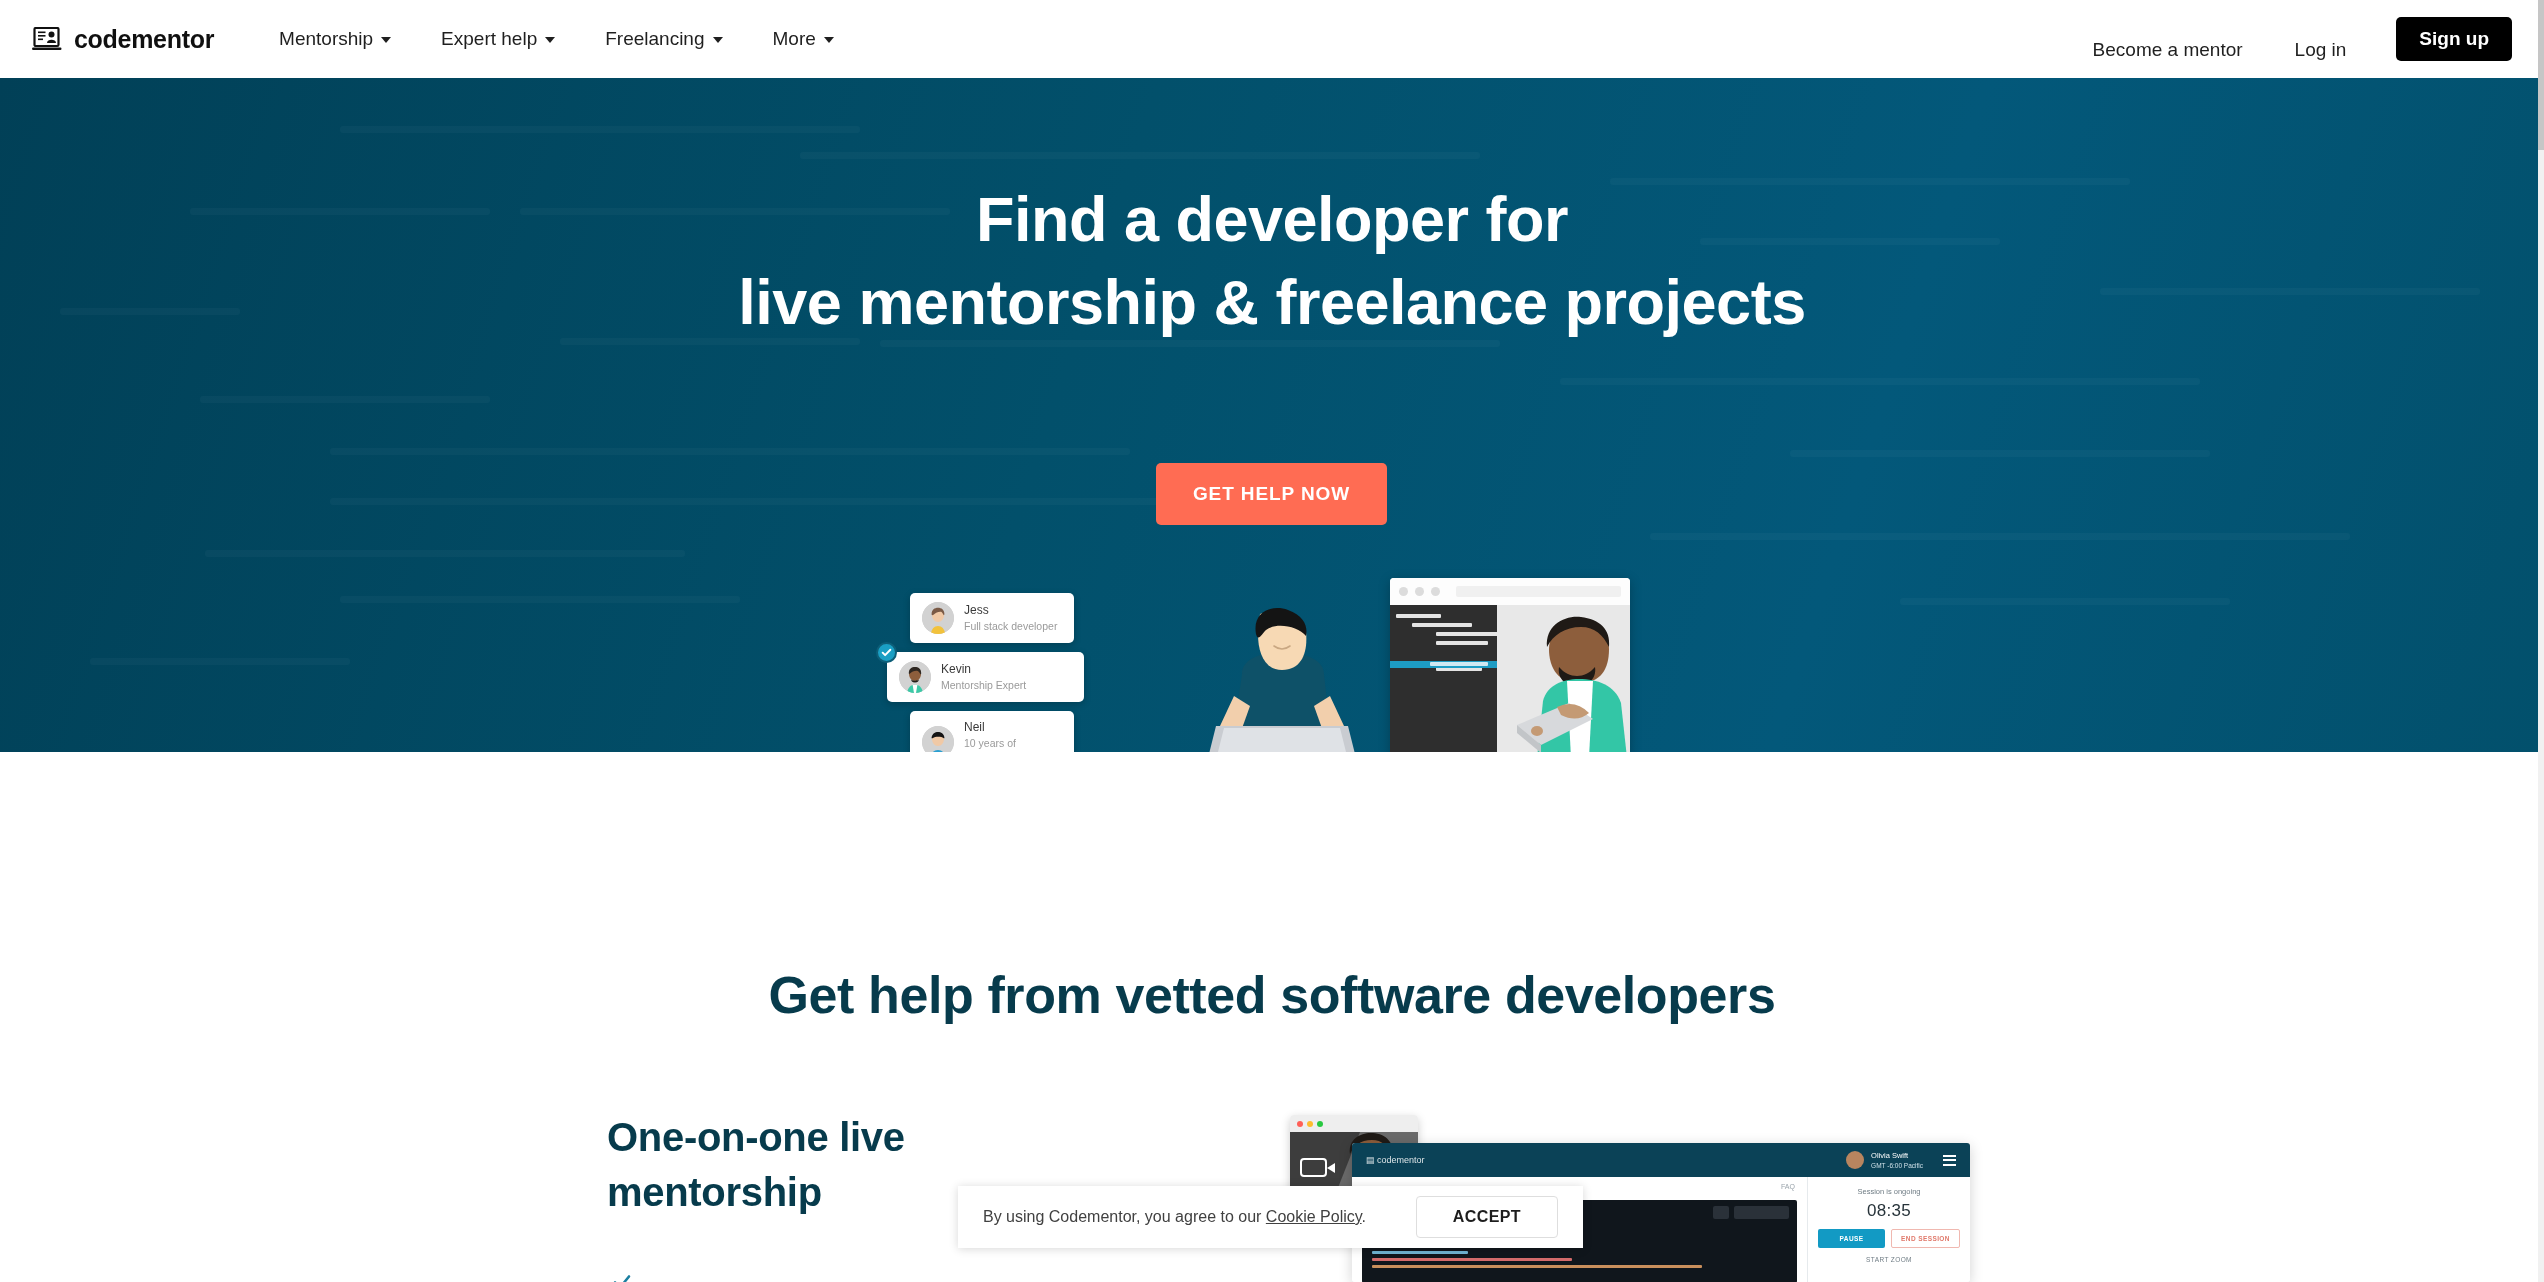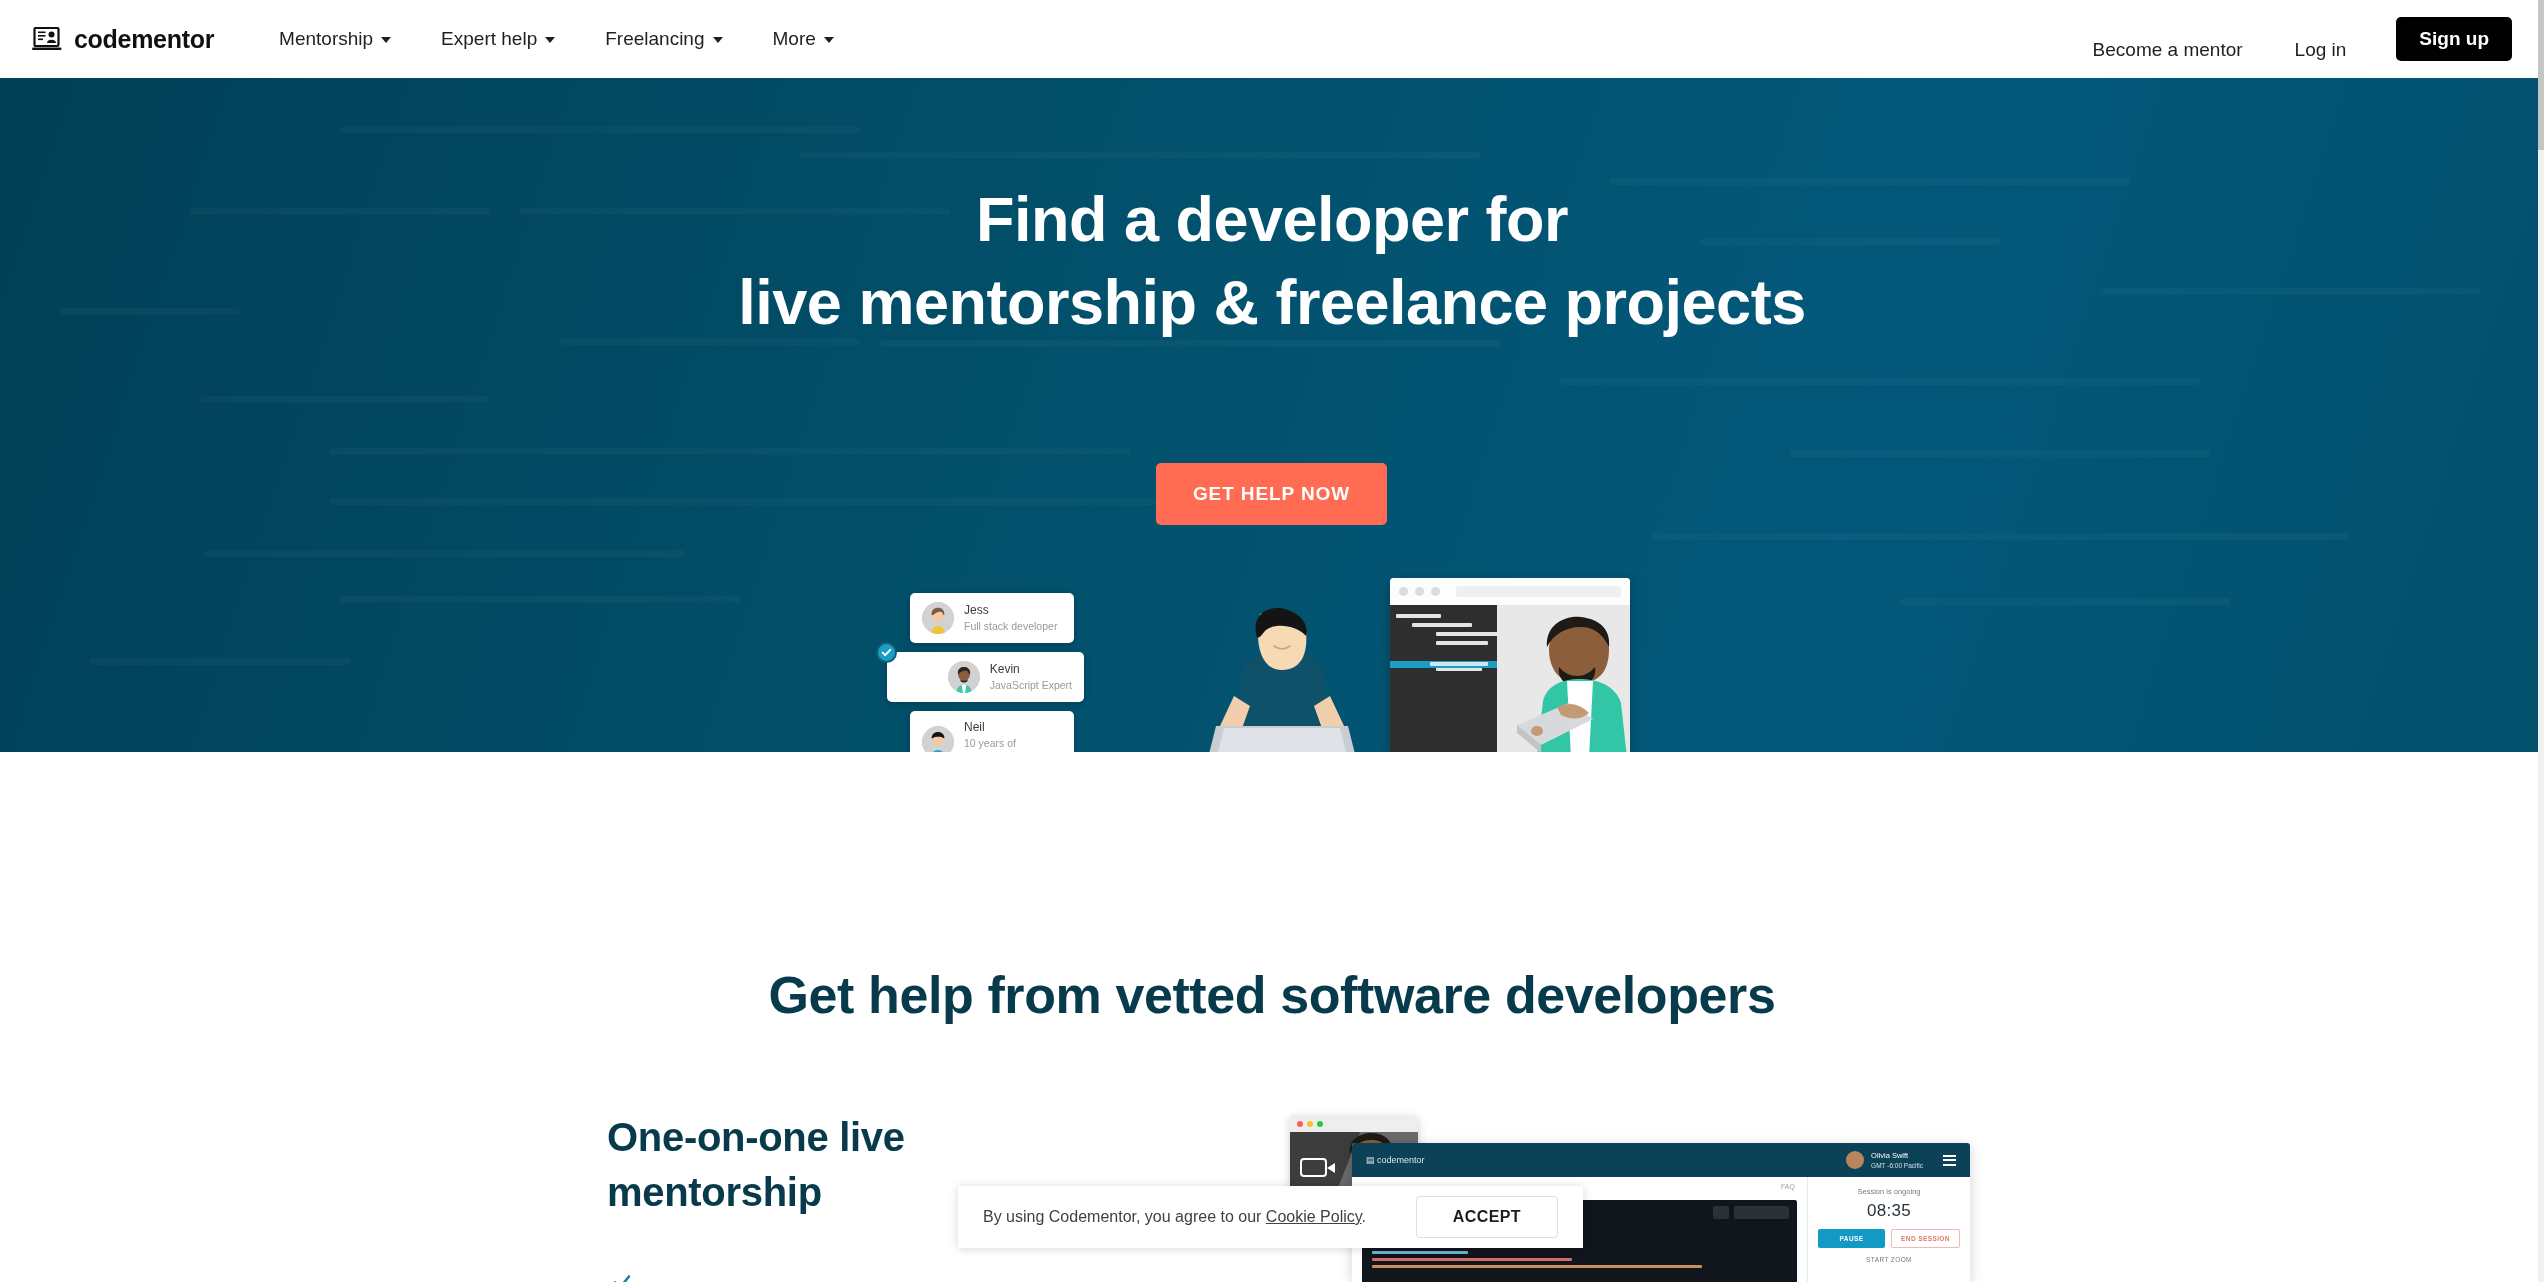--- a/index.html
+++ b/index.html
@@ -88,21 +88,21 @@
   }
 
   
   .mentor-cards { position: absolute; left: 910px; top: 515px; width: 240px; }
   .mcard {
     position: relative; background: #ffffff;
     border-radius: 5px; box-shadow: 0 2px 7px rgba(0,0,0,0.22);
     display: flex; align-items: center; gap: 10px;
     padding: 9px 12px; margin-bottom: 9px;
   }
-  .mcard.wide { margin-left: -23px; width: 197px; justify-content: flex-end; }
+  .mcard.wide { margin-left: -23px; width: 197px; }
   .mcard.narrow { width: 164px; }
   .mcard-av {
     width: 32px; height: 32px; border-radius: 50%;
     background: #cfcfcf; flex: 0 0 32px; overflow: hidden;
     position: relative;
   }
   .mcard-tx { line-height: 1.25; }
   .mcard-name { font-size: 12px; color: #3a3a3a; }
   .mcard-role { font-size: 10.5px; color: #9a9a9a; margin-top: 2px; }
   .check-badge {
@@ -339,21 +339,21 @@
             <circle cx="16" cy="16" r="16" fill="#d2d2d2"></circle>
             <path d="M16 7c3.8 0 6 2.4 6 6s-2.4 7-6 7-6-3.6-6-7 2.2-6 6-6z" fill="#8d5e3c"></path>
             <path d="M9.8 12.2C9.8 7.8 12.6 6 16 6s6.2 1.8 6.2 6.2c0 1.2-.5 1.3-.9.7-.8-1.2-1.4-2.6-2.6-3-2-.7-6 .4-7.8 2.6-.6.7-1.1.6-1.1-.3z" fill="#2e2721"></path>
             <path d="M12.4 18.5c1 1.6 6.2 1.6 7.2 0 .4 1.2-.6 3-3.6 3s-4-1.8-3.6-3z" fill="#231e19"></path>
             <path d="M8 32c1-5.6 3.6-8.2 8-8.2s7 2.6 8 8.2z" fill="#3cc9a7"></path>
             <path d="M13.6 23.8h4.8l-1.4 8.2h-2z" fill="#ffffff"></path>
           </svg>
       </span>
       <span class="mcard-tx">
         <span class="mcard-name" style="display:block">Kevin</span>
-        <span class="mcard-role" style="display:block">JavaScript Expert</span>
+        <span class="mcard-role" style="display:block">Mentorship Expert</span>
       </span>
     </div>
 
     <div class="mcard narrow">
       <span class="mcard-av">
         <svg viewBox="0 0 32 32">
             <circle cx="16" cy="16" r="16" fill="#d2d2d2"></circle>
             <path d="M16 7c3.8 0 6 2.4 6 6s-2.4 7-6 7-6-3.6-6-7 2.2-6 6-6z" fill="#f0c9a6"></path>
             <path d="M9.6 11.4C10.4 7.6 13 6 16 6s5.8 1.6 6.4 5.4c.2 1-.4 1.2-1 .6-1.6-1.6-8.4-1.8-10.4 0-.6.6-1.6.4-1.4-.6z" fill="#141414"></path>
             <path d="M8.4 32c.9-5.4 3.5-8.1 7.6-8.1s6.7 2.7 7.6 8.1z" fill="#2a9fd1"></path>

